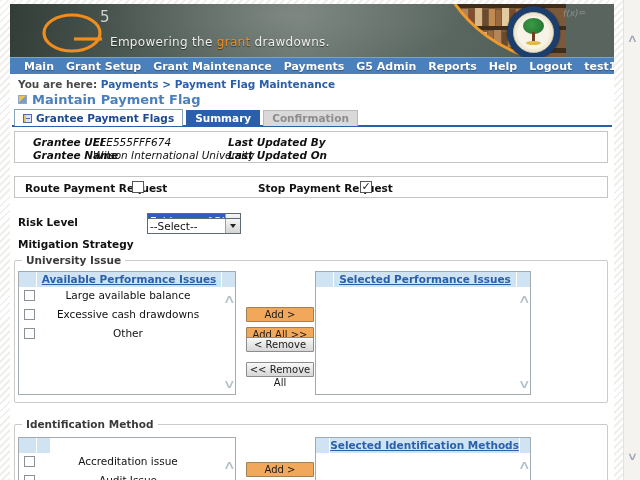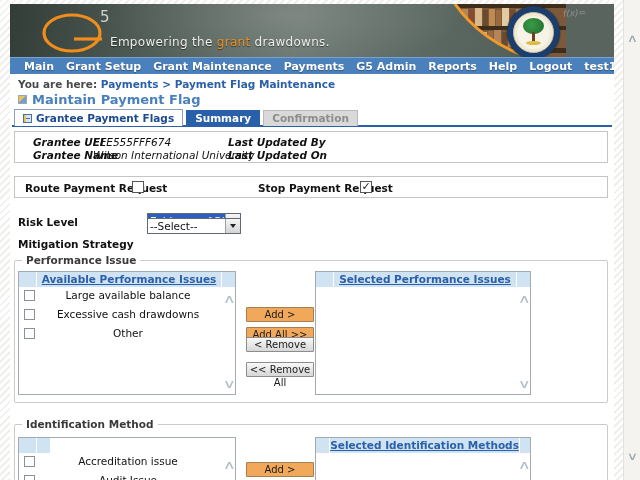--- a/index.html
+++ b/index.html
@@ -261,21 +261,21 @@
       <span class="select-arrow"></span>
     </div>
 
     <span class="field-label" style="top:234px;">Mitigation Strategy</span>
     <div class="select" style="top:214px;">
       <span class="select-text">--Select--</span>
       <span class="select-arrow"></span>
     </div>
 
     <div class="group group-perf">
-      <span class="group-legend">Performance Issue</span>
+      <span class="group-legend">University Issue</span>
 
       <div class="listbox" style="left:3px; top:10px;">
         <div class="list-header">
           <span class="lh-cell lh-left"></span>
           <span class="lh-cell lh-main">Available Performance Issues</span>
           <span class="lh-cell lh-right"></span>
         </div>
         <div class="list-rows">
 
             <div class="list-row">

